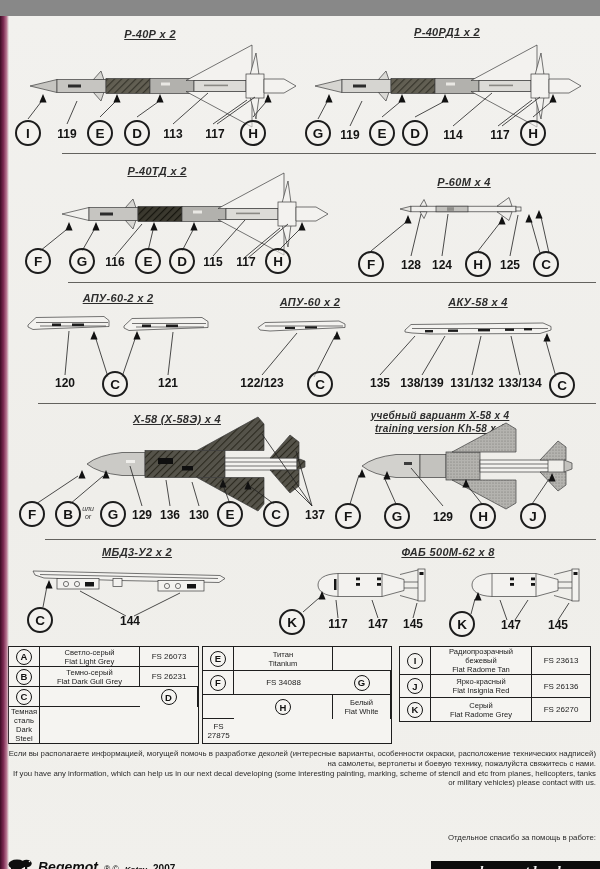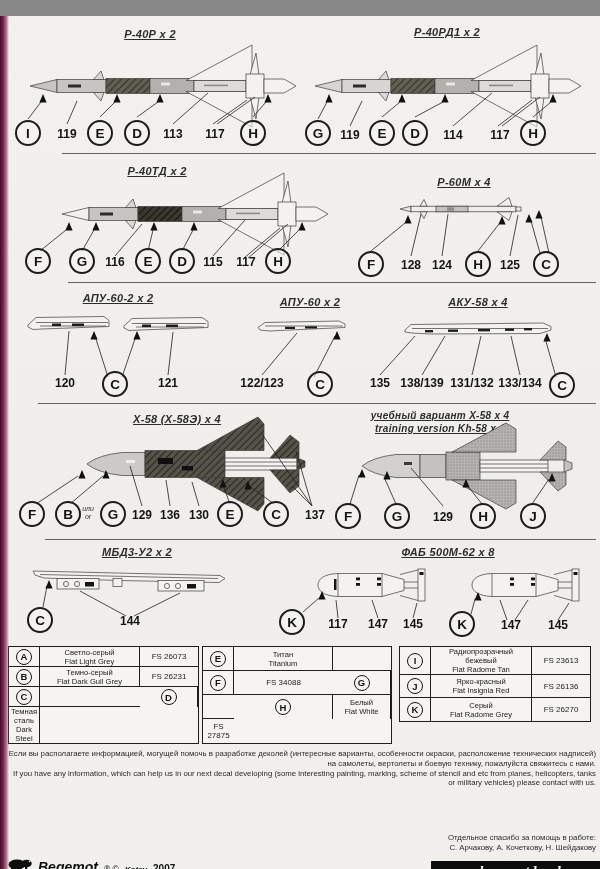--- a/index.html
+++ b/index.html
@@ -551,21 +551,20 @@
       </div>
     <div class="cell cfs last-col last-row">FS 26270</div>
   </div>
 
   <div class="note" style="left:8px;top:733px;width:588px">
     <span>Если вы располагаете информацией, могущей помочь в разработке деколей (интересные варианты, особенности окраски, расположение технических надписей) на самолеты, вертолеты и боевую технику, пожалуйста свяжитесь с нами.</span>
     <span>If you have any  information, which  can help us in our next decal  developing (some interesting painting, marking, scheme of stencil and etc  from  planes, helicopters, tanks or military  vehicles) please contact with  us.</span>
   </div>
   <div class="note" style="left:8px;top:817px;width:588px">
     <span>Отдельное спасибо за помощь в работе:</span>
-    <span>С. Арчакову, А. Кочеткову, Н. Шейдакову</span>
   </div>
 
   <div class="footer-left" style="left:8px;top:841px">
     <svg width="24" height="15" viewBox="0 0 24 15">
       <ellipse cx="9" cy="7.5" rx="8.5" ry="5" fill="#0e0e0e"></ellipse>
       <ellipse cx="18.5" cy="6.5" rx="5.2" ry="3.8" fill="#0e0e0e"></ellipse>
       <rect x="3" y="10.5" width="2.6" height="4" fill="#0e0e0e"></rect>
       <rect x="11" y="10.5" width="2.6" height="4" fill="#0e0e0e"></rect>
       <rect x="17" y="9" width="2.2" height="4" fill="#0e0e0e"></rect>
       <circle cx="21.5" cy="4.5" r="0.8" fill="#f1f0ec"></circle>

